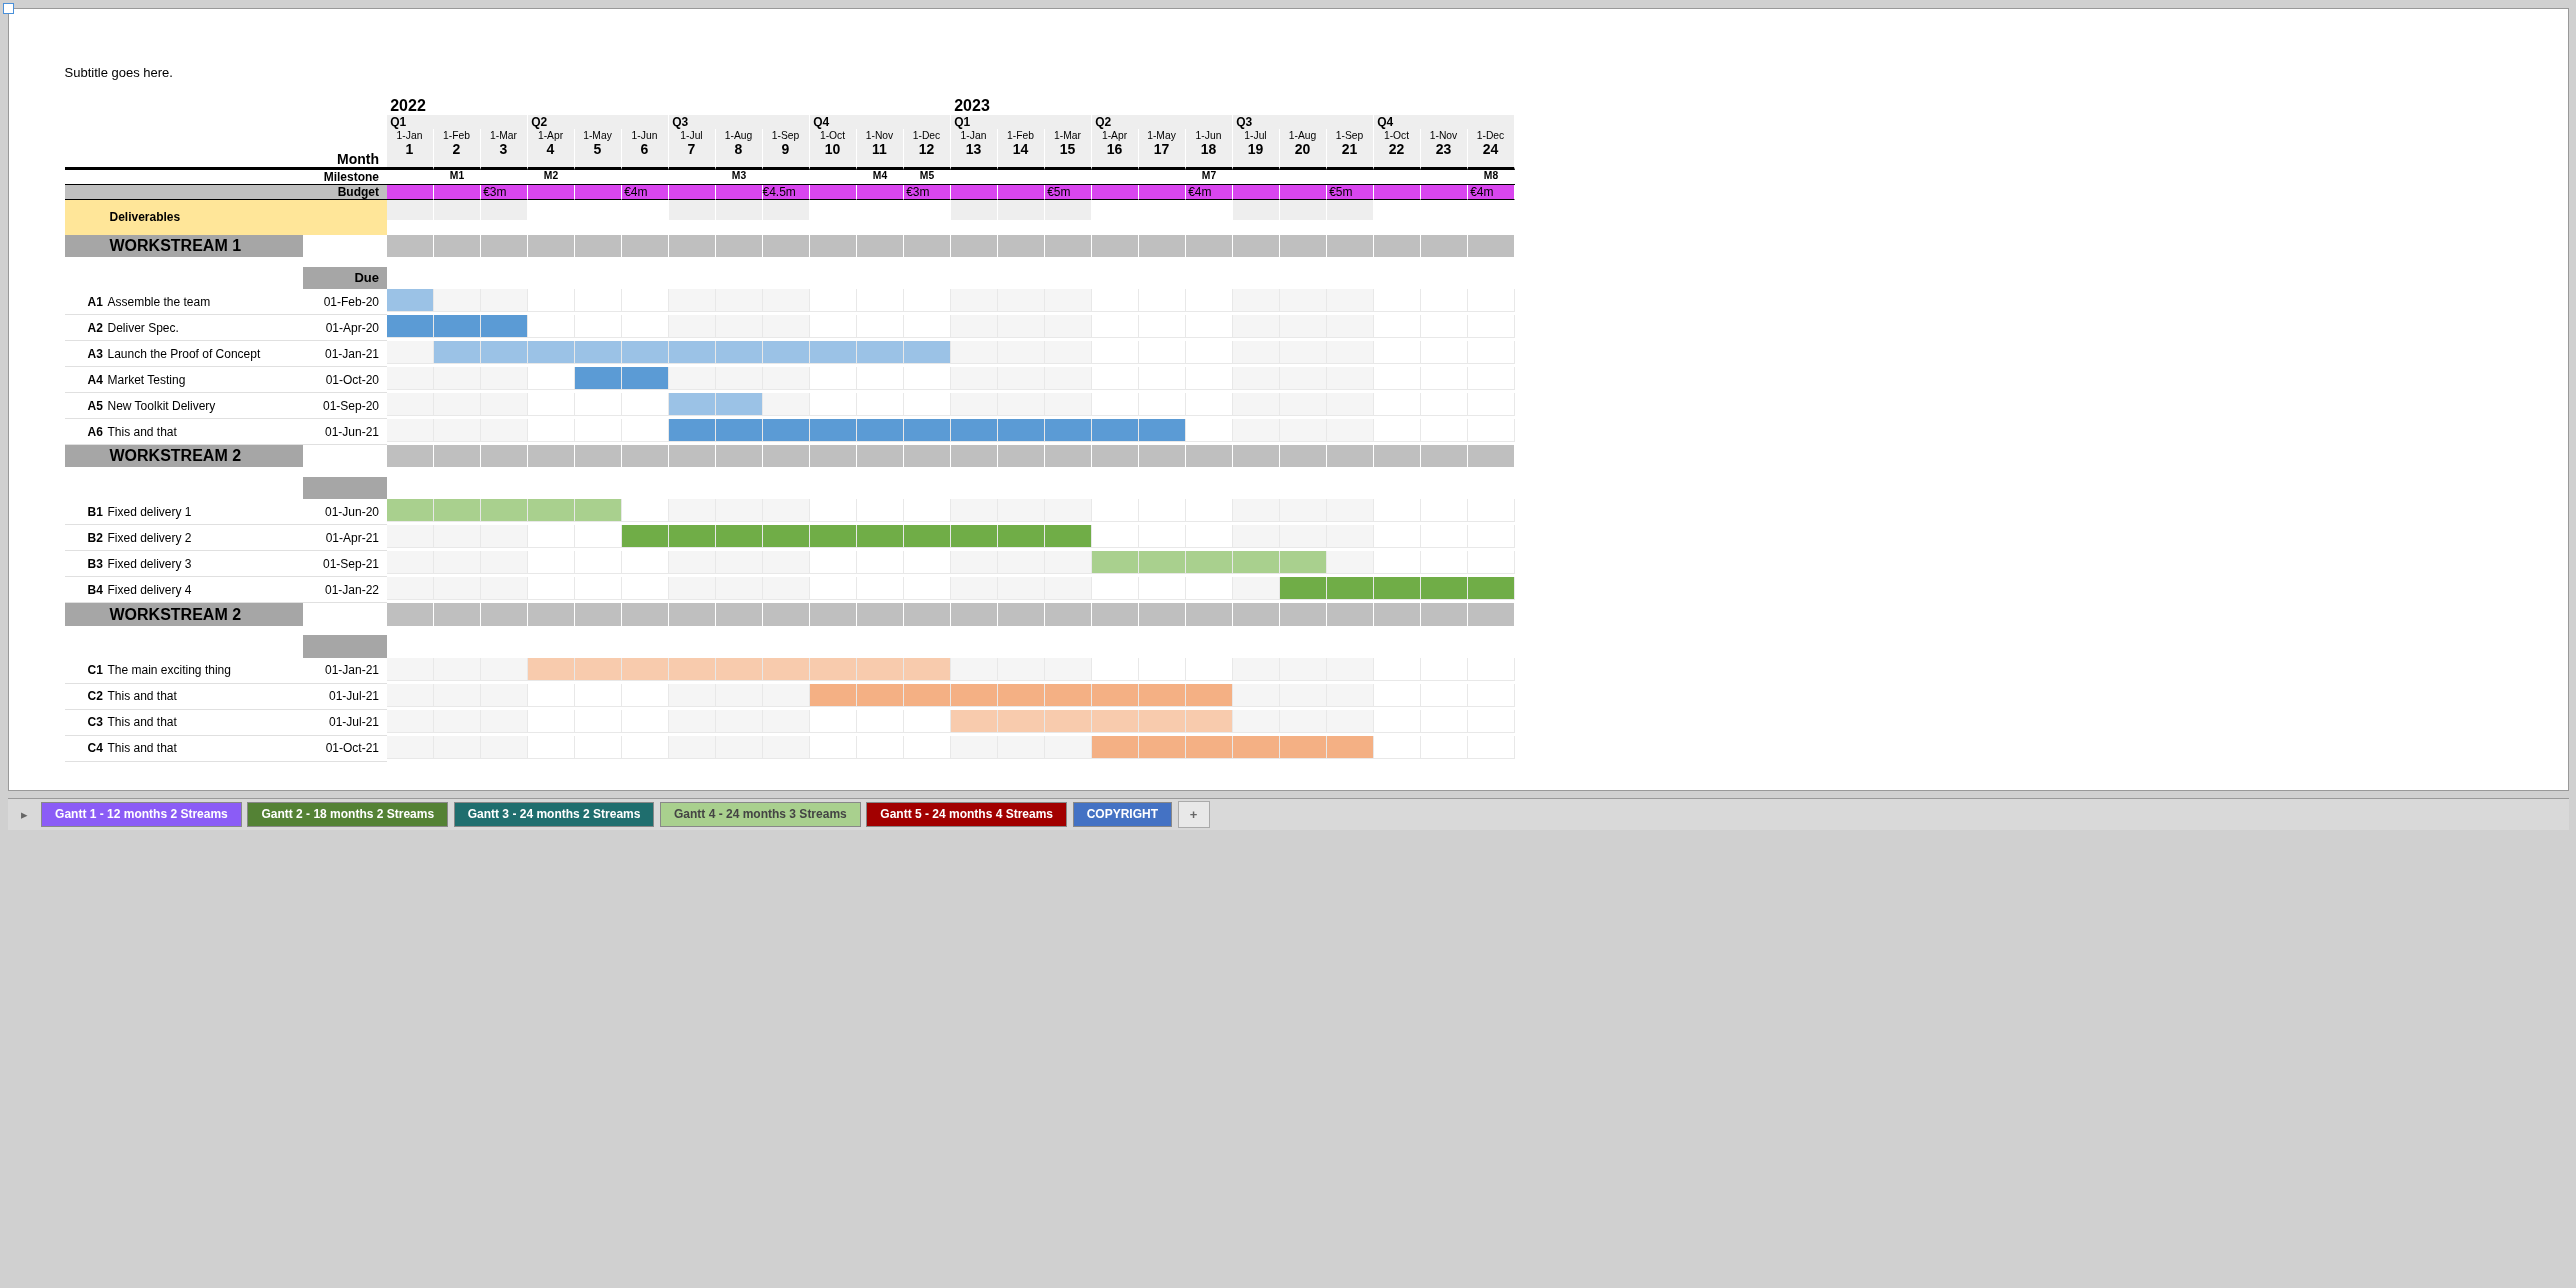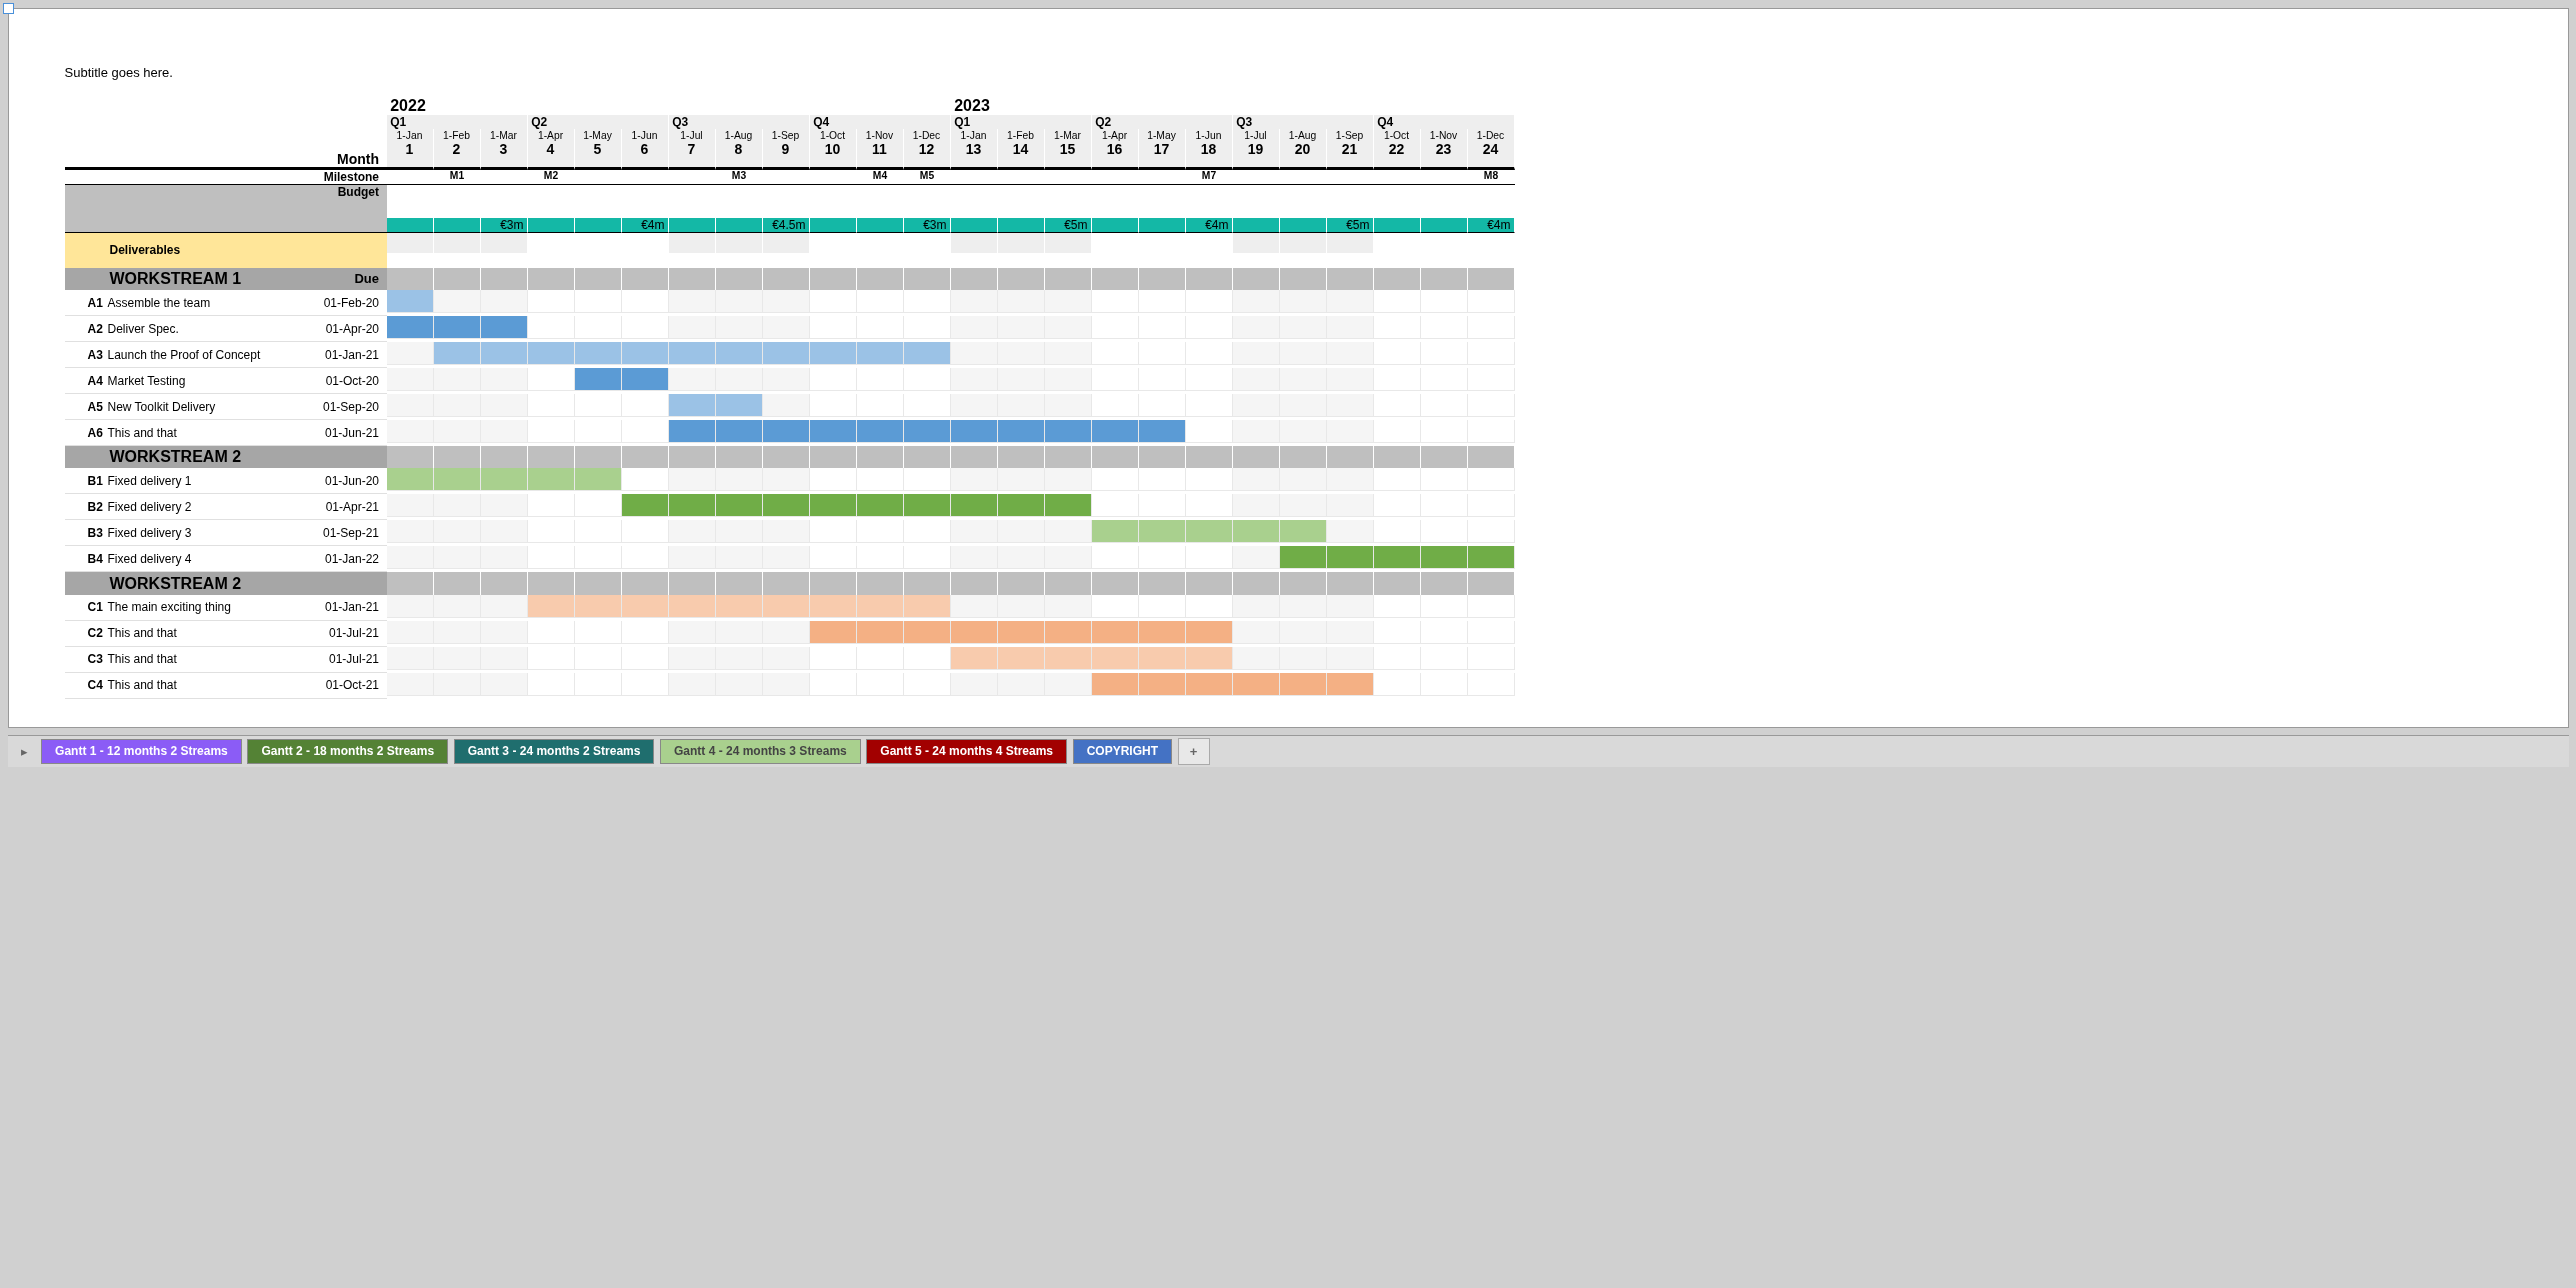--- a/index.html
+++ b/index.html
@@ -11,21 +11,21 @@
 .subtitle { font-size: 13px; margin-bottom: 17px; }
 .grid { display: grid; grid-template-columns: 322px repeat(24, 47px); font-size: 12px; }
 .year-cell { font-weight: bold; font-size: 16px; padding-left: 3.7px; }
 .quarter-cell { background: #eeeeee; font-weight: bold; padding-left: 3.7px; border-right: 0.9px solid #fff; }
 .month-header { background: #eeeeee; text-align: center; font-size: 10.3px; border-right: 0.9px solid #fff; padding-top: 1.9px;}
 .month-num { background: #eeeeee; text-align: center; font-weight: bold; font-size: 14px; border-right: 0.9px solid #fff; border-bottom: 3.7px solid #000; padding-bottom: 1.9px;}
 .row-label { text-align: right; padding-right: 7.5px; font-weight: bold; border-bottom: 3.7px solid #000; font-size: 14px; padding-top: 9.3px;}
 .milestone-label { text-align: right; padding-right: 7.5px; font-weight: bold; border-bottom: 1.9px solid #000; background: #fff; }
 .milestone-cell { text-align: center; font-weight: bold; font-size: 10.3px; border-bottom: 1.9px solid #000; }
 .budget-label { text-align: right; padding-right: 7.5px; font-weight: bold; background: #bfbfbf; border-bottom: 1.9px solid #000; }
-.budget-cell { background: #14b8a6; text-align: right; padding-right: 3px; border-right: 0.9px solid #fff; border-bottom: 1.9px solid #000; font-size: 12px; margin-top: 33px;}
+.budget-cell { background: #d946ef; text-align: right; padding-right: 20px; border-right: 0.9px solid #fff; border-bottom: 1.9px solid #000; font-size: 12px;}
 .deliv-row { background: #ffe699; font-weight: bold; padding-left: 45px; height: 35px; display: flex; align-items: center;}
 .deliv-cell { background: #eeeeee; border-right: 0.9px solid #fff; height: 20.5px;}
 .deliv-cell.alt { background: #fff; }
 .ws-cell { background: #bfbfbf; border-right: 0.9px solid #fff; height: 22.4px; }
 .task-label { display: flex; height: 26px; align-items: center; border-bottom: 0.9px solid #e0e0e0;}
 .task-id { font-weight: bold; width: 43px; text-align: right; padding-right: 4.7px; }
 .task-name { flex: 1; }
 .task-due { width: 84px; text-align: right; padding-right: 7.5px; font-size: 12px;}
 .gantt-cell { height: 23px; border-right: 0.9px solid #e8e8e8; border-bottom: 0.9px solid #e8e8e8; }
 .bar-blue-light { background: #9bc2e6; }
@@ -40,21 +40,21 @@
 .tab { padding: 4.7px 13px; font-size: 12px; font-weight: bold; cursor: pointer; border: 0.9px solid #888; color: #fff; }
 .tab-red { background: #8b5cf6; }
 .tab-green { background: #548235; }
 .tab-teal { background: #1f6e6e; color: #fff;}
 .tab-ltgreen { background: #a9d08e; color: #444; }
 .tab-dred { background: #a20000; }
 .tab-blue { background: #4472c4; }
 .tab-plus { background: #e8e8e8; color: #666; padding: 4.7px 11.2px; border: 0.9px solid #aaa; cursor: pointer; font-weight: bold;}
 .ws-header-wrap { display: flex; }
 .ws-header-main { flex: 1; background: #a6a6a6; font-weight: bold; padding-left: 45px; height: 22.4px; display: flex; align-items: center; font-size: 16px;}
-.ws-header-due { width: 84px; background: #a6a6a6; text-align: right; font-weight: bold; height: 22.4px; line-height: 22.4px; padding-right: 7.5px; font-size: 13px;}
+.ws-header-due { width: 84px; background: #a6a6a6; text-align: right; font-weight: bold; height: 22.4px; line-height: 22.4px; padding-right: 7.5px; font-size: 13px; margin-top: 32px;}
 </style>
 </head>
 <body>
 
 <div class="sheet-container">
   <div class="corner-handle"></div>
   <div class="content">
     <div class="subtitle">Subtitle goes here.</div>
 
     <div class="grid" id="grid">

